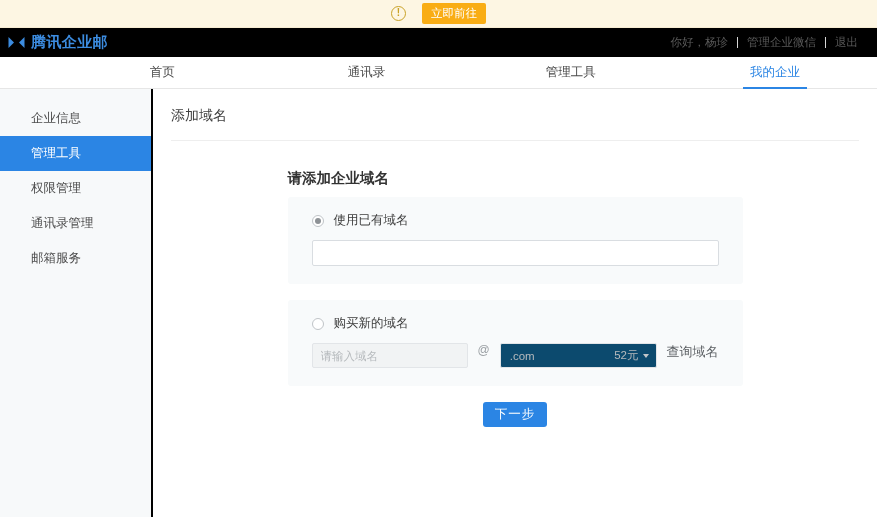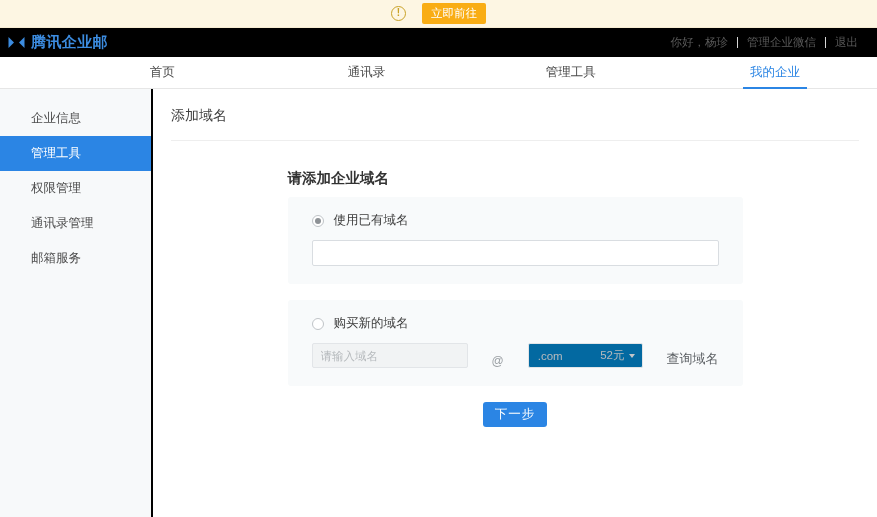--- a/index.html
+++ b/index.html
@@ -259,22 +259,22 @@
     box-sizing: border-box;
     padding: 0 8px;
     font-size: 12px;
     font-family: inherit;
     color: #333333;
     outline: none;
   }
 
   .buy-row {
     display: flex;
-    align-items: flex-end;
-    gap: 24px;
+    align-items: flex-start;
+    gap: 10px;
   }
   .buy-input {
     width: 156px;
     height: 25px;
     border: 1px solid #e2e5e8;
     border-radius: 2px;
     background: #f1f3f4;
     box-sizing: border-box;
     padding: 0 8px;
     font-size: 11.5px;
@@ -285,21 +285,21 @@
   .buy-input::placeholder { color: #b6babd; }
   .at-sign {
     font-size: 12px;
     color: #9a9fa3;
   }
   .tld-select {
     width: 174px;
     height: 25px;
     border: 1px solid #e2e5e8;
     border-radius: 2px;
-    background: #0369a1;
+    background: #0c4a6e;
     box-sizing: border-box;
     padding: 0 7px 0 9px;
     display: flex;
     align-items: center;
     justify-content: space-between;
     cursor: pointer;
   }
   .tld-text {
     font-size: 11.5px;
     color: #b6babd;

